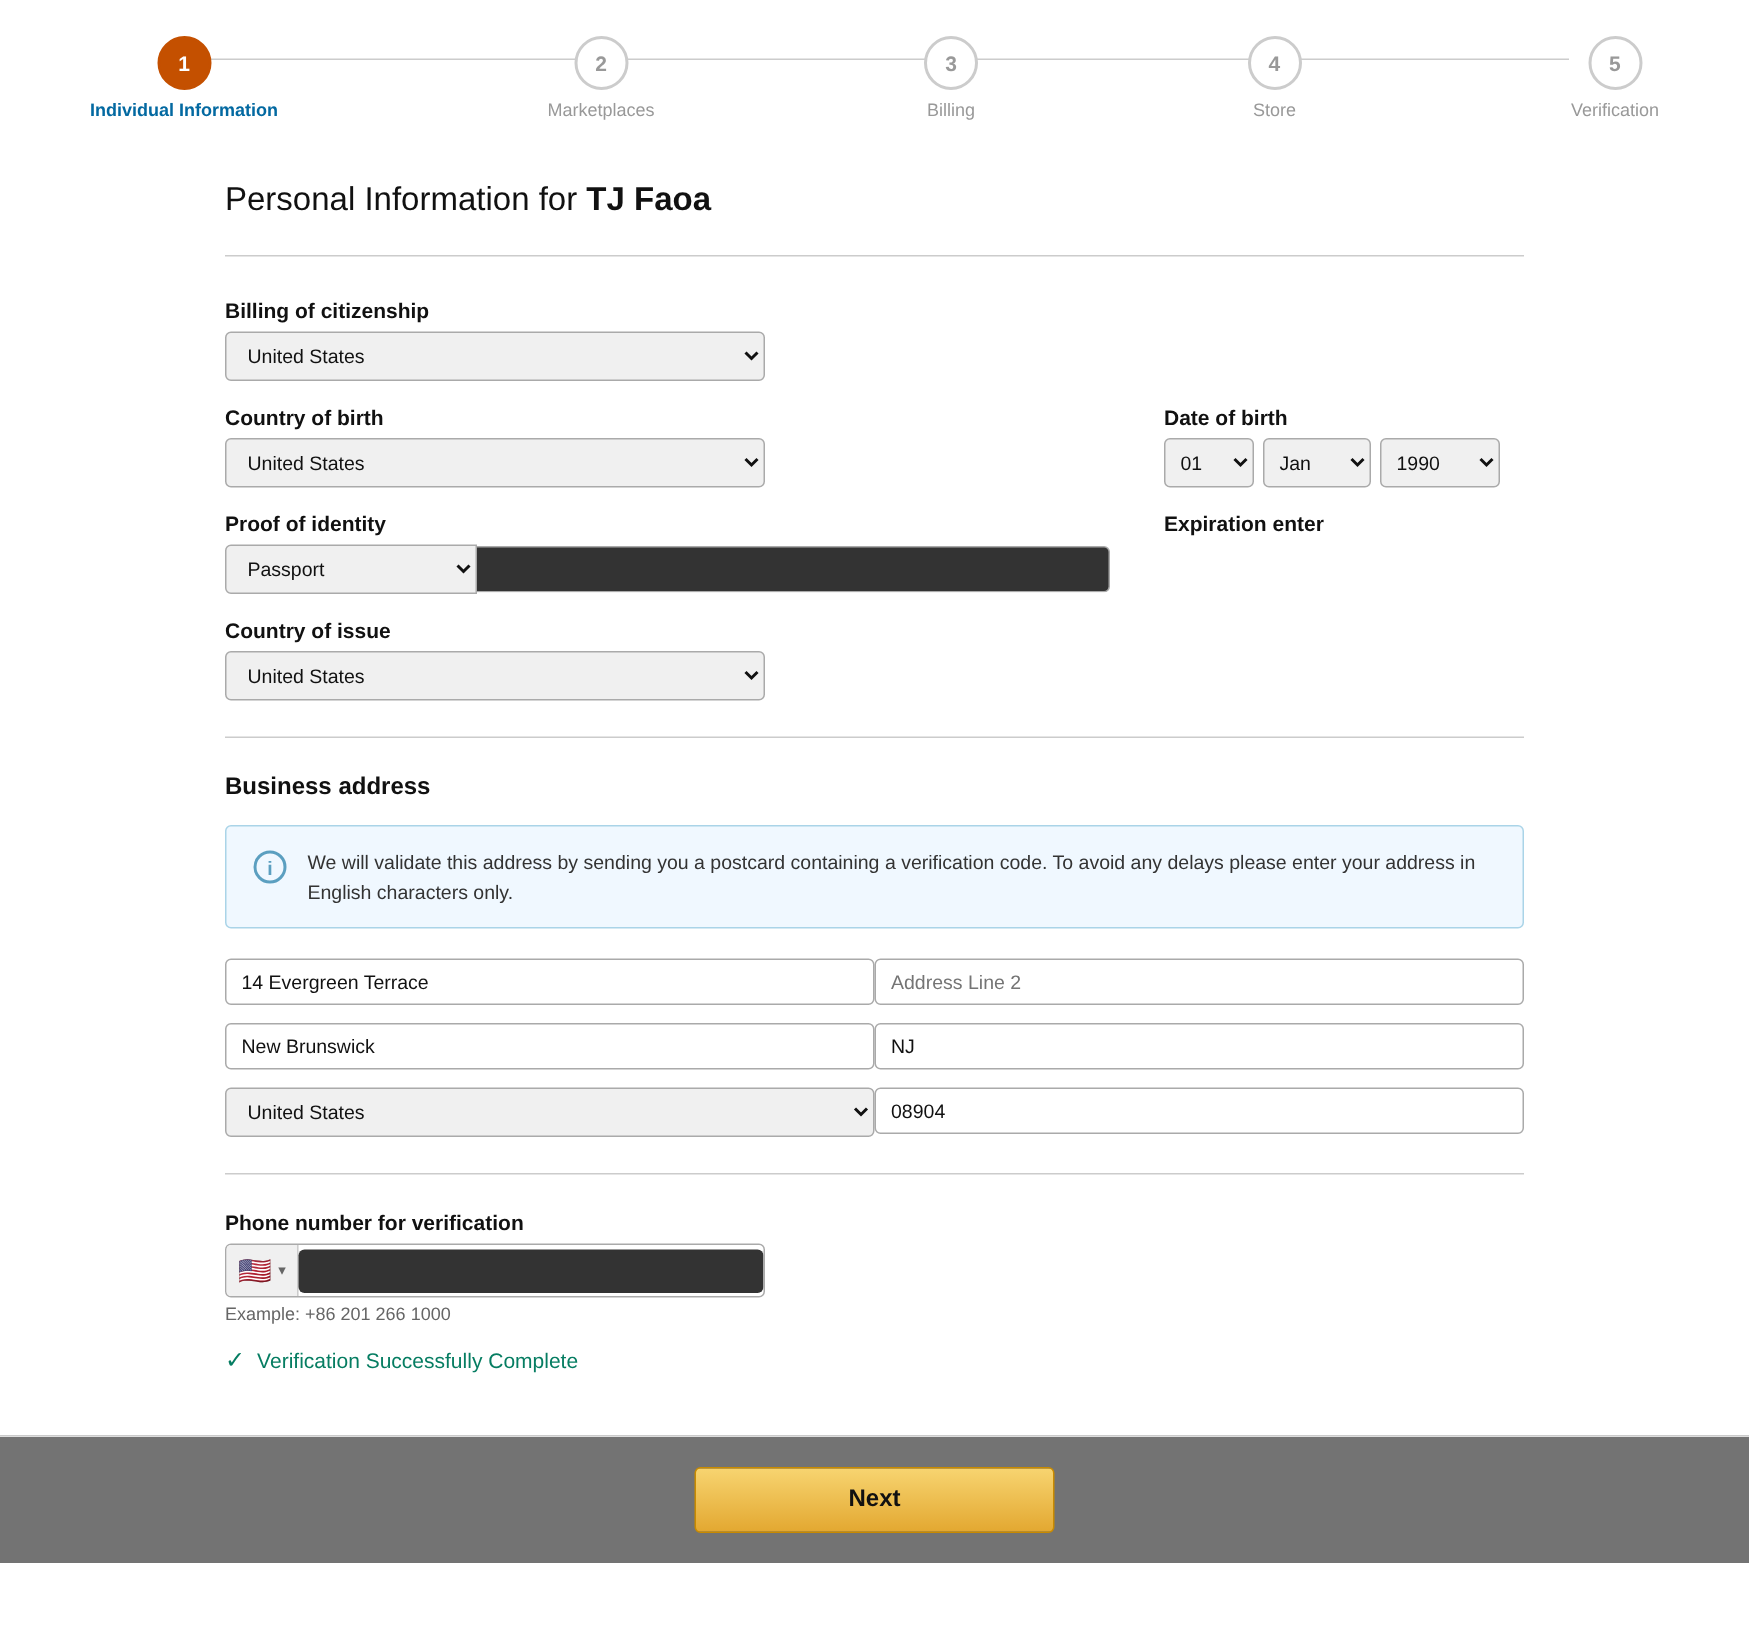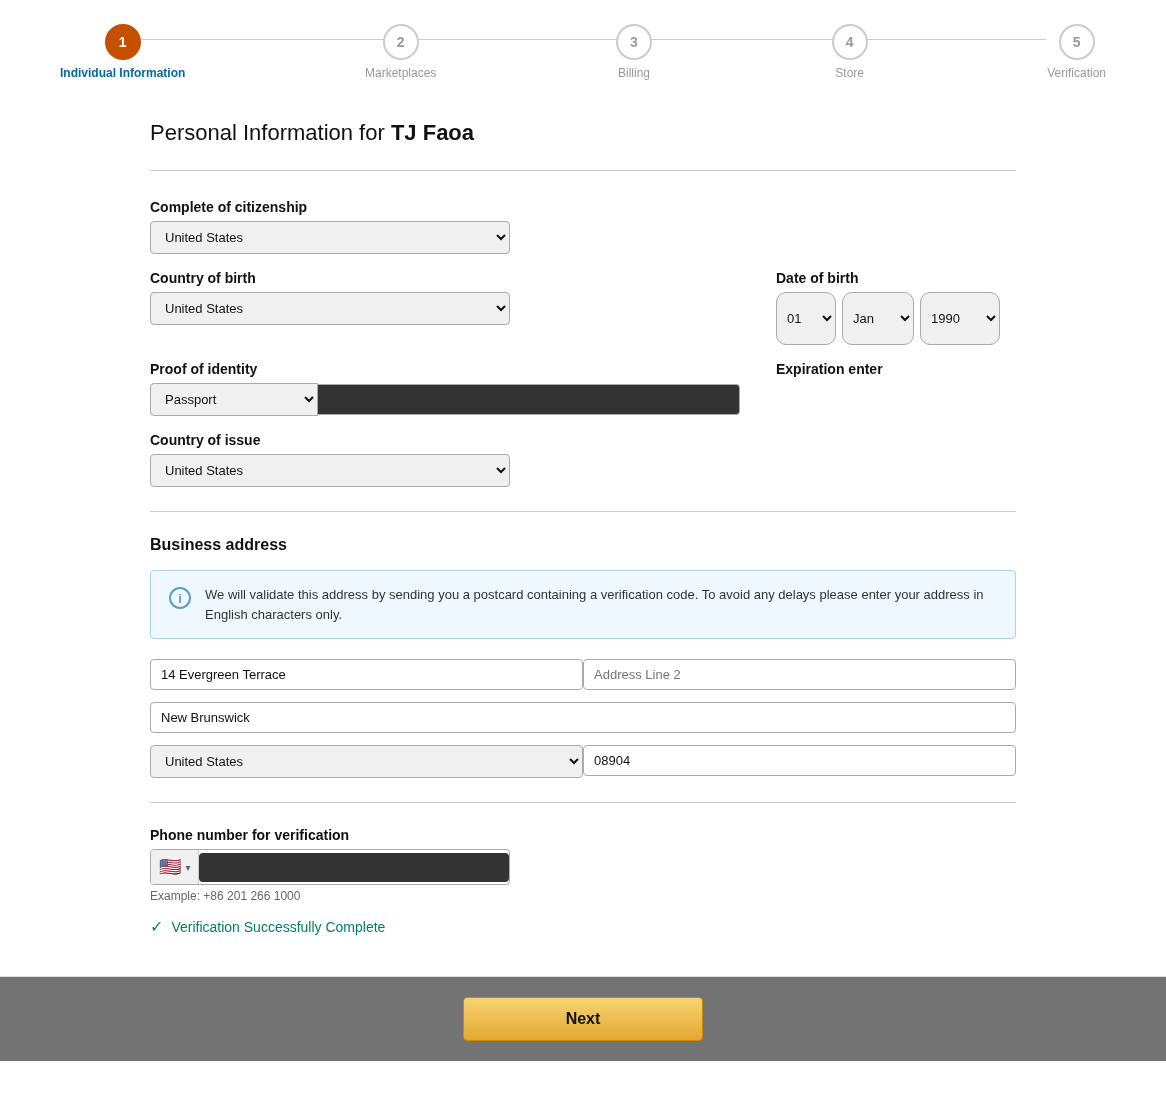--- a/index.html
+++ b/index.html
@@ -138,22 +138,21 @@
     }
 
     .date-group {
       display: flex;
       gap: 6px;
       align-items: center;
     }
     .date-group select {
       width: auto;
       min-width: 60px;
-      padding: 17px 6px;
-      border-radius: 10px;
+      padding: 7px 6px;
     }
     .date-group select.month {
       min-width: 72px;
     }
     .date-group select.year {
       min-width: 80px;
     }
 
     .two-col-section {
       display: flex;
@@ -333,21 +332,21 @@
 
   <div class="main-content">
 
     <h1 class="page-title">
       <span>Personal Information for </span><strong>TJ Faoa</strong>
     </h1>
 
     <hr class="divider">
 
     <div class="form-section">
-      <div class="field-label">Complete of citizenship</div>
+      <div class="field-label">Billing of citizenship</div>
       <select style="max-width:360px;">
         <option>United States</option>
       </select>
     </div>
 
     <div class="two-col-section">
       <div class="col-left">
         <div class="field-label">Country of birth</div>
         <select style="max-width:360px; width:100%;">
           <option>United States</option>
@@ -407,20 +406,23 @@
         </div>
         <div class="address-field">
           <input type="text" placeholder="Address Line 2" style="">
         </div>
       </div>
 
       <div class="address-row">
         <div class="address-field">
           <input type="text" value="New Brunswick" style="">
         </div>
+        <div class="address-field">
+          <input type="text" value="NJ" style="">
+        </div>
       </div>
 
       <div class="address-row">
         <div class="address-field">
           <select>
             <option>United States</option>
           </select>
         </div>
         <div class="address-field">
           <input type="text" value="08904" style="">

